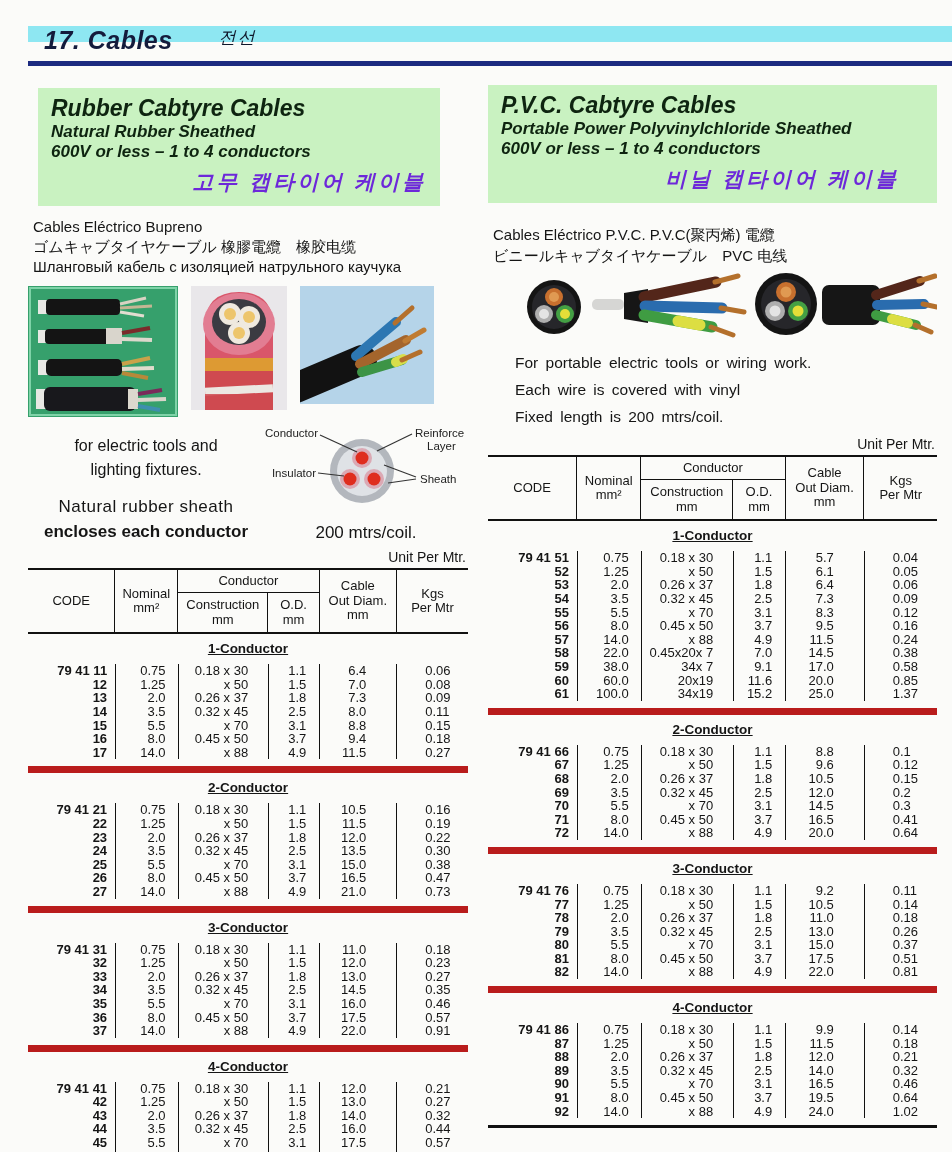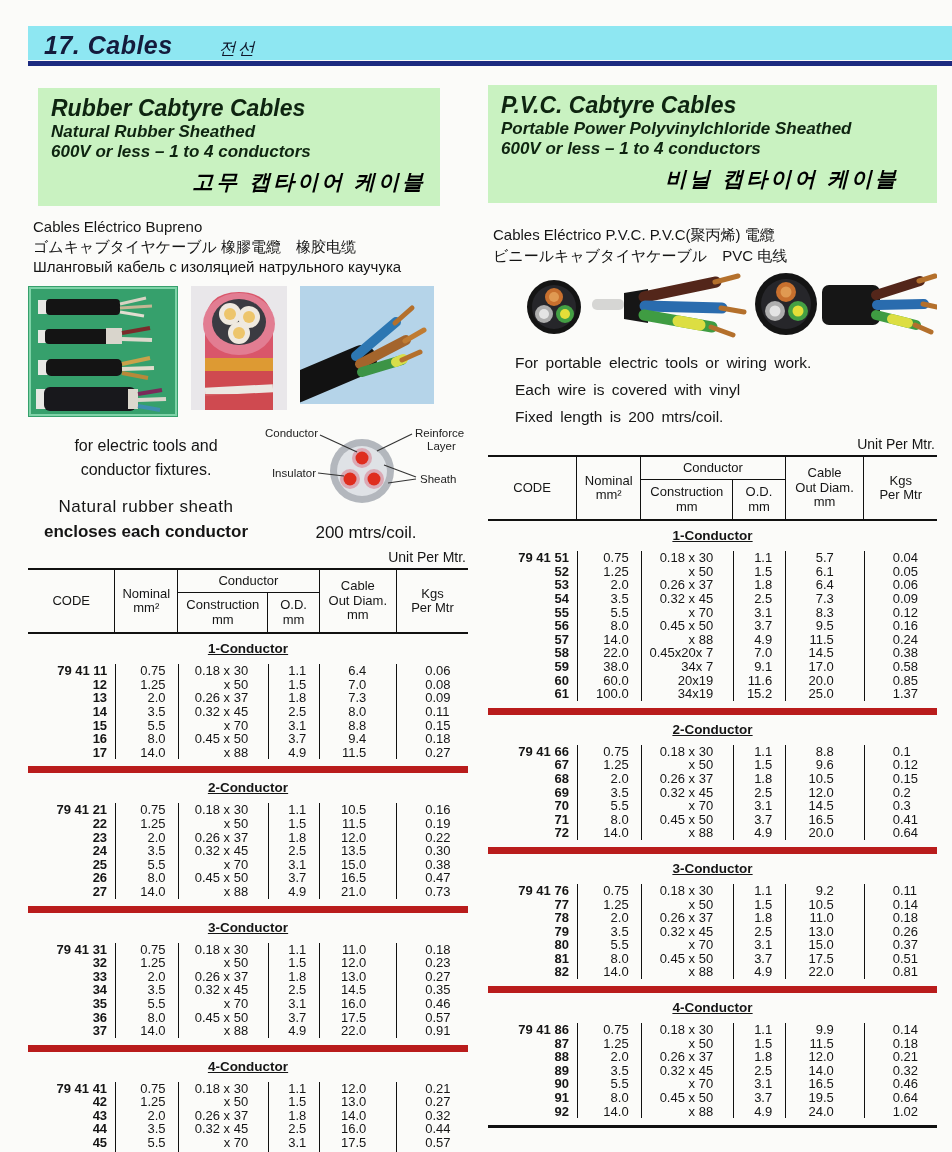--- a/index.html
+++ b/index.html
@@ -1,37 +1,37 @@
 <!DOCTYPE html>
 <html><head>
 <meta charset="utf-8">
 <style>
   html,body{margin:0;padding:0;background:#e9e9e7;}
   .page{position:relative;width:952px;height:1152px;background:#fbfbf9;
         font-family:"Liberation Sans", sans-serif;color:#151515;overflow:hidden;}
 
   
-  .band{position:absolute;left:28px;top:26px;width:924px;height:34px;background:#8ee7f2;
-        display:flex;align-items:flex-end;}
+  .band{position:absolute;left:28px;top:26px;width:924px;height:16px;background:#8ee7f2;
+        display:flex;align-items:flex-start;}
   .band-title{font-size:25px;font-weight:bold;font-style:italic;padding-left:16px;color:#141b3c;letter-spacing:.5px;}
   .band-ko{margin-left:46px;font-size:17px;font-weight:normal;font-style:italic;color:#0f172a;letter-spacing:2px;}
   .rule{position:absolute;left:28px;top:61px;width:924px;height:5px;background:#1c2b80;}
 
   
   .col{position:absolute;top:80px;}
   #col-left{left:28px;width:440px;}
   #col-right{left:488px;width:449px;}
 
   
   .gbox{background:#c9f2c1;padding:8px 10px 10px 13px;}
   #col-left .gbox{margin:8px 0 0 10px;width:379px;}
   #col-right .gbox{margin-top:5px;}
   .g-t1{font-size:23px;font-weight:bold;font-style:italic;line-height:1.12;color:#0e2410;}
   .g-t2{font-size:17px;font-weight:bold;font-style:italic;line-height:1.22;color:#0e2410;}
-  .g-ko{font-size:21px;font-weight:bold;font-style:italic;text-align:right;margin-top:5px;letter-spacing:3px;color:#000000;}
+  .g-ko{font-size:21px;font-weight:bold;font-style:italic;text-align:right;margin-top:5px;letter-spacing:3px;color:#6d28d9;}
   #col-right .g-ko{padding-right:28px;}
   #col-left .g-ko{padding-right:4px;}
 
   
   .lang{font-size:15px;line-height:20px;margin:11px 0 0 5px;}
   #col-right .lang{margin-top:21px;line-height:21px;}
 
   
   .photos{display:flex;gap:13px;margin-top:9px;align-items:flex-start;}
   .photo{display:block;}
@@ -163,21 +163,21 @@
         <line x1="62" y1="86" x2="102" y2="74" stroke="#3d9446" stroke-width="10" stroke-linecap="round"></line>
         <line x1="96" y1="76" x2="103" y2="73" stroke="#d8de4a" stroke-width="10" stroke-linecap="round"></line>
         <line x1="102" y1="74" x2="120" y2="66" stroke="#b4702c" stroke-width="5" stroke-linecap="round"></line>
       </svg>
     </div>
 
     <div class="usage-row">
       <div class="usage-left">
         <div class="use">
           <span>for electric tools and</span><br>
-          <span>conductor fixtures.</span>
+          <span>lighting fixtures.</span>
         </div>
         <div class="sheath1">Natural rubber sheath</div>
         <div class="sheath2">encloses each conductor</div>
       </div>
       <div class="diagram-wrap">
         <svg width="204" height="92" viewBox="0 0 204 92">
           <circle cx="98" cy="46" r="32" fill="#b3b7bd"></circle>
           <circle cx="98" cy="46" r="25" fill="#dfe2e6"></circle>
           <circle cx="98" cy="33" r="10" fill="#dba9b4"></circle>
             <circle cx="98" cy="33" r="6.5" fill="#df2d1e"></circle>

